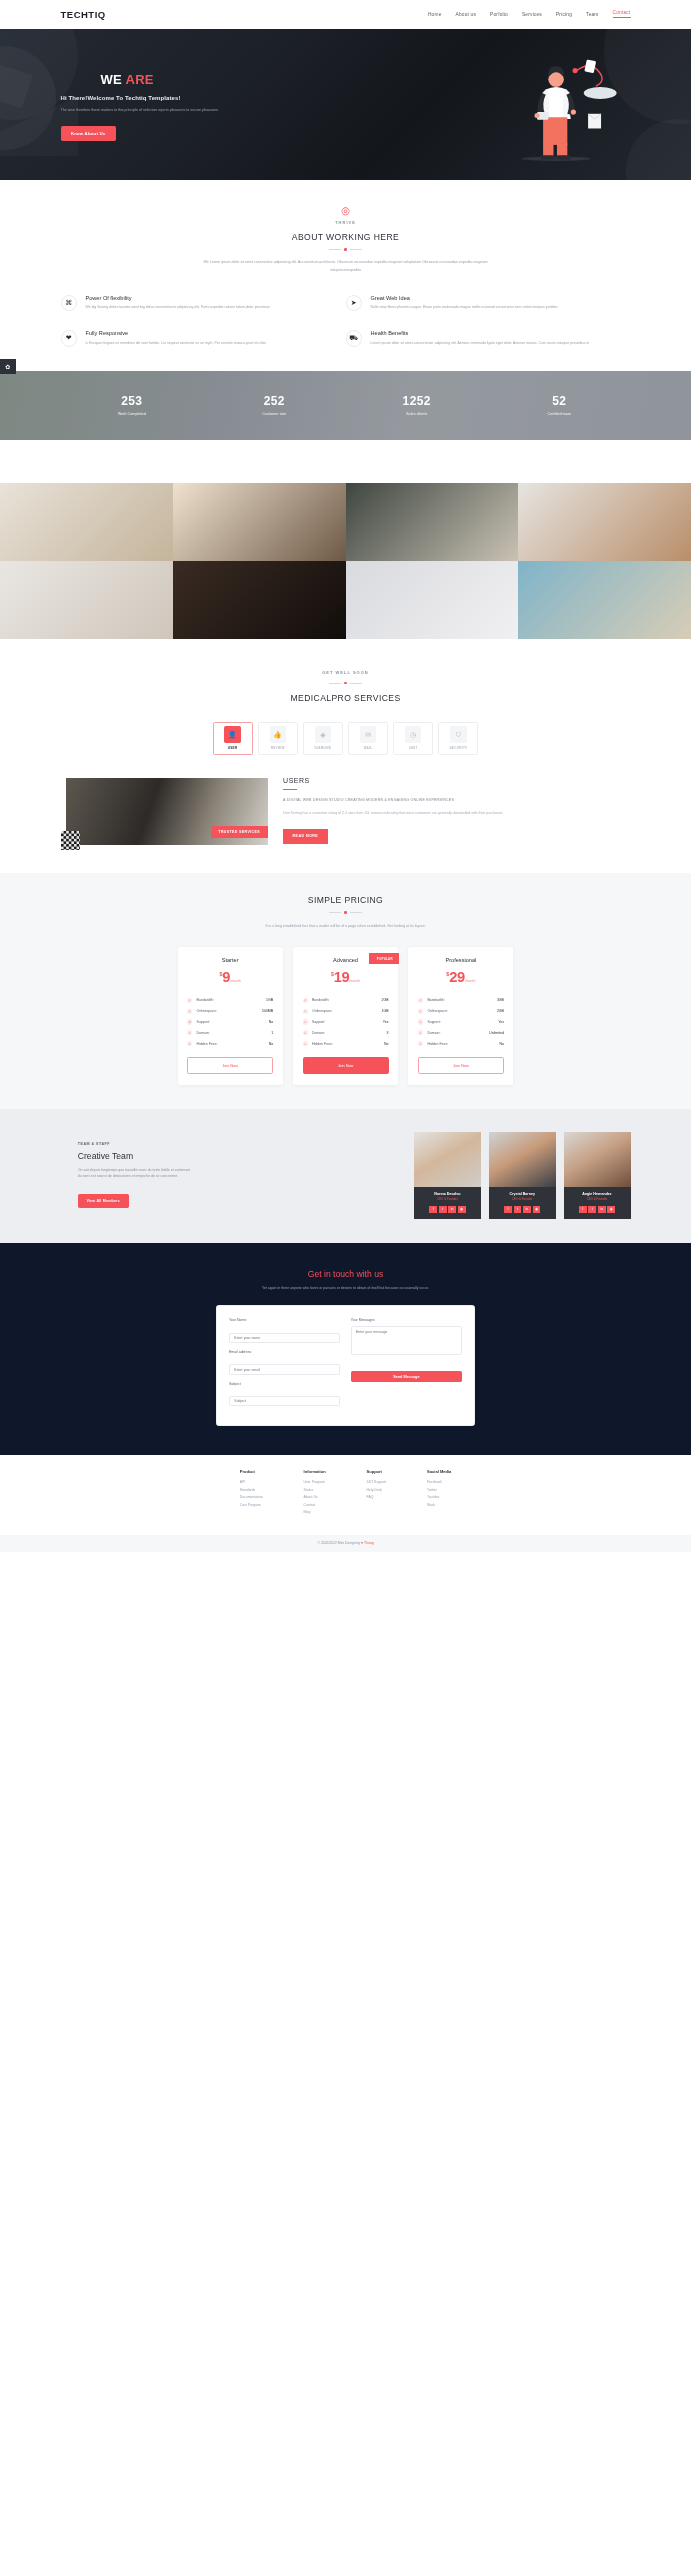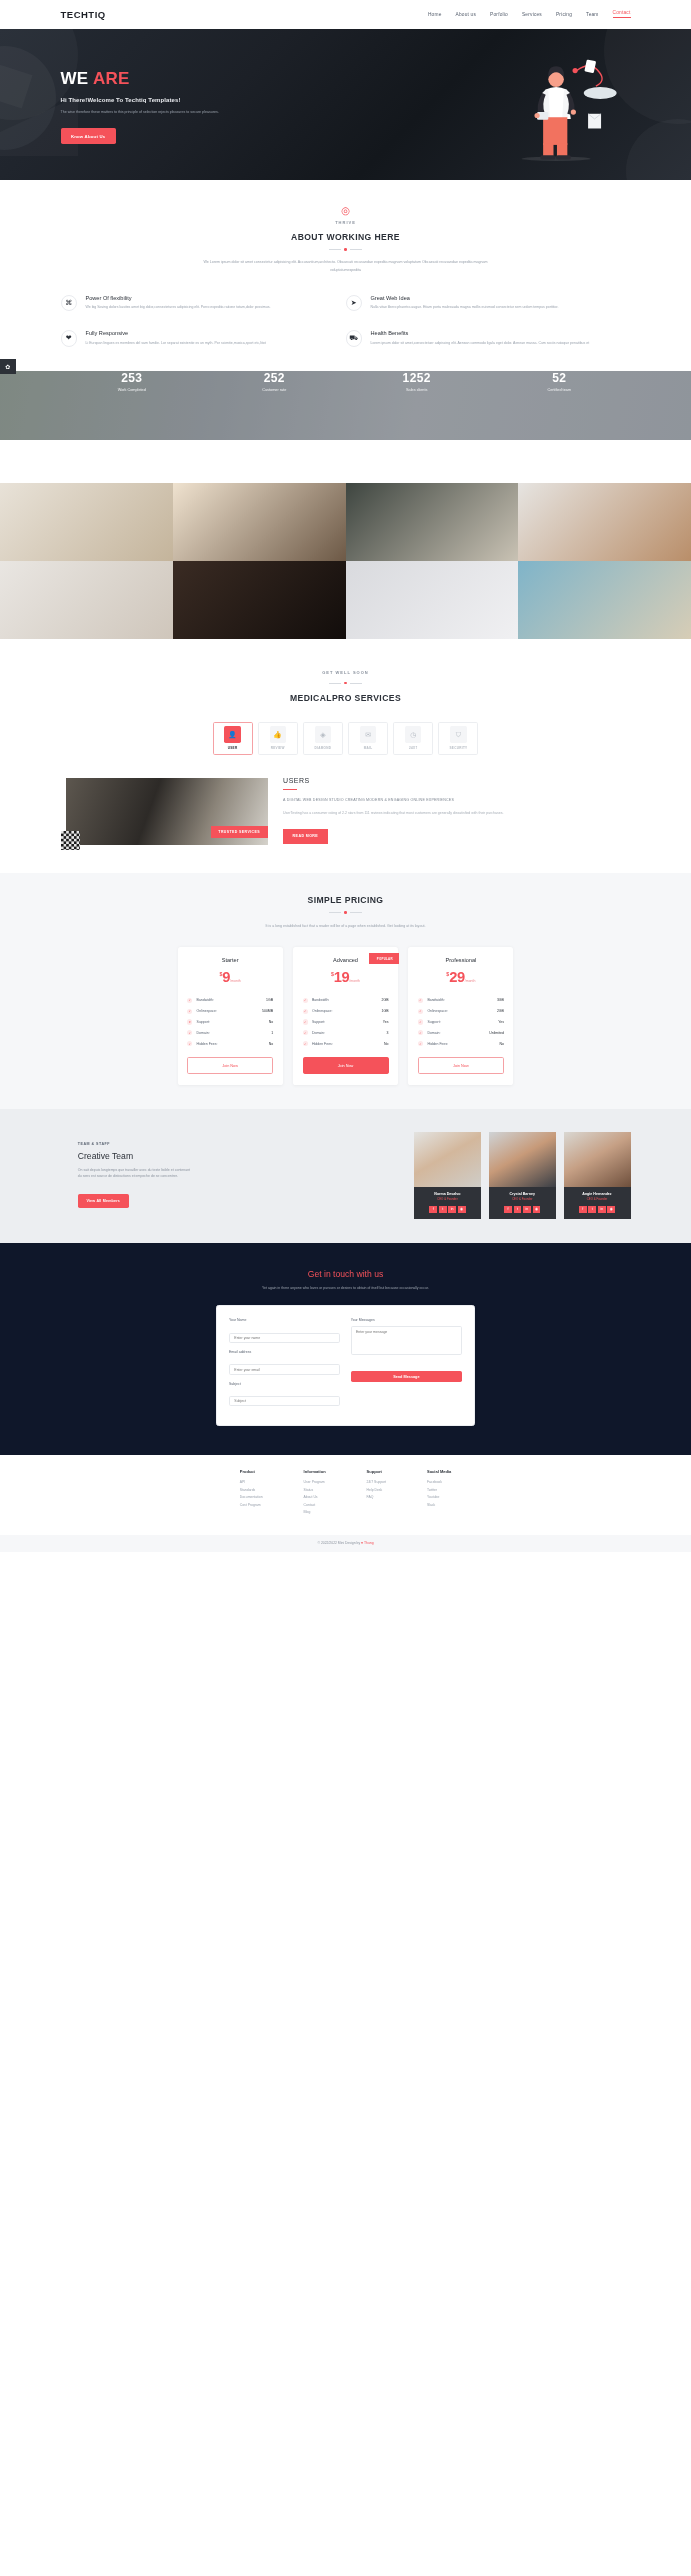--- a/index.html
+++ b/index.html
@@ -26,55 +26,55 @@
   }
   .hero .blob { position:absolute; background:rgba(255,255,255,.035); }
   .b1 { width:130px; height:130px; border-radius:50%; left:-52px; top:-39px; }
   .b2 { width:104px; height:104px; border-radius:50%; left:-48px; top:17.3px; background:rgba(255,255,255,.045)!important; }
   .b3 { width:35px; height:35px; left:-7px; top:40px; transform:rotate(18deg); }
   .b4 { width:147px; height:147px; border-radius:50%; right:-60px; top:-52px; }
   .b5 { width:104px; height:104px; border-radius:50%; right:-39px; bottom:-43px; }
   .b6 { width:0;height:0; border-left:130px solid transparent; border-bottom:60px solid rgba(255,255,255,.03); left:-52px; bottom:24px; background:transparent!important;}
   .hero-inner { width:570px; margin:0 auto; position:relative; display:flex; height:100%; align-items:center; }
   .hero-text { width:259px; padding-top:5.2px; }
-  .hero-kicker { font-size:17px; font-weight:bold; letter-spacing:0.3px; color:#fff; margin-bottom:7.8px; }
+  .hero-kicker { font-size:13px; font-weight:bold; letter-spacing:0.3px; color:#fff; margin-bottom:7.8px;margin-left:40px; }
   .hero-kicker span { color:#f5525a; }
   .hero-sub { font-size:6px; font-weight:bold; color:#e8eaee; margin-bottom:6px; letter-spacing:0.1px; }
   .hero-desc { font-size:3.6px; line-height:1.85; color:#9aa1ab; width:173px; margin-bottom:8.6px; }
   .btn-red {
     display:inline-block; background:#f5525a; color:#fff; border:none;
     font-size:4.3px; font-weight:bold; padding:5.2px 10.4px; border-radius:1.7px;
     letter-spacing:0.2px; cursor:pointer; font-family:inherit;
   }
   .hero-illus { position:absolute; right:3.5px; top:12px; width:147px; height:130px; }
 
   
   .sec { background:#fff; }
   .sec-head { text-align:center; }
   .sec-icon { color:#f5525a; font-size:10.4px; line-height:1; margin-bottom:4.3px; }
   .sec-kicker { font-size:4px; font-weight:bold; letter-spacing:1px; color:#8a929e; margin-bottom:7px; }
-  .sec-title { font-size:8.6px; font-weight:bold; letter-spacing:0.4px; color:#2b3038; margin-bottom:6px; }
+  .sec-title { font-size:8.6px; font-weight:normal; letter-spacing:0.4px; color:#2b3038; margin-bottom:6px; }
   .divider { display:flex; align-items:center; justify-content:center; gap:3.5px; margin-bottom:8.6px; }
   .divider i { display:block; width:12px; height:0.9px; background:#d7dbe0; }
   .divider b { display:block; width:2.6px; height:2.6px; background:#f5525a; border-radius:50%; }
   .sec-desc { font-size:3.6px; line-height:2; color:#98a0ab; width:311px; margin:0 auto; text-align:center; }
 
   
   .features { display:flex; flex-wrap:wrap; padding:21px 0 0; }
   .feat { width:50%; display:flex; gap:8.6px; padding:0 14px 19px 0; }
   .feat-ic {
     width:16.4px; height:16.4px; min-width:16.4px; border-radius:50%; border:0.9px solid #e9ebef;
     display:flex; align-items:center; justify-content:center; font-size:7px; color:#2b3038;
   }
   .feat h4 { font-size:5.6px; font-weight:normal; color:#2b3038; margin-bottom:3.5px; }
   .feat p { font-size:3.5px; line-height:1.95; color:#9aa2ad; }
 
   
   .stats {
-    height:69px; position:relative; display:flex; align-items:flex-start;
+    height:69px; position:relative; display:flex; align-items:center;
     background:linear-gradient(100deg,#8e9a8c 0%,#9aa0a4 30%,#b0b4b8 60%,#a8adb2 100%);
   }
   .stats:after { content:""; position:absolute; inset:0; background:rgba(96,104,112,.34); }
   .stats-inner { width:570px; margin:0 auto; display:flex; position:relative; z-index:2; }
   .stat { flex:1; text-align:center; }
   .stat-num { font-size:12px; font-weight:bold; color:#fff; letter-spacing:0.4px; }
   .stat-lbl { font-size:3.8px; color:#f2f3f4; margin-top:3.5px; }
   .corner-badge {
     position:absolute; left:0; top:-12px; width:15.6px; height:15.6px; background:#2d3138;
     color:#fff; display:flex; align-items:center; justify-content:center; font-size:6px; z-index:3;

